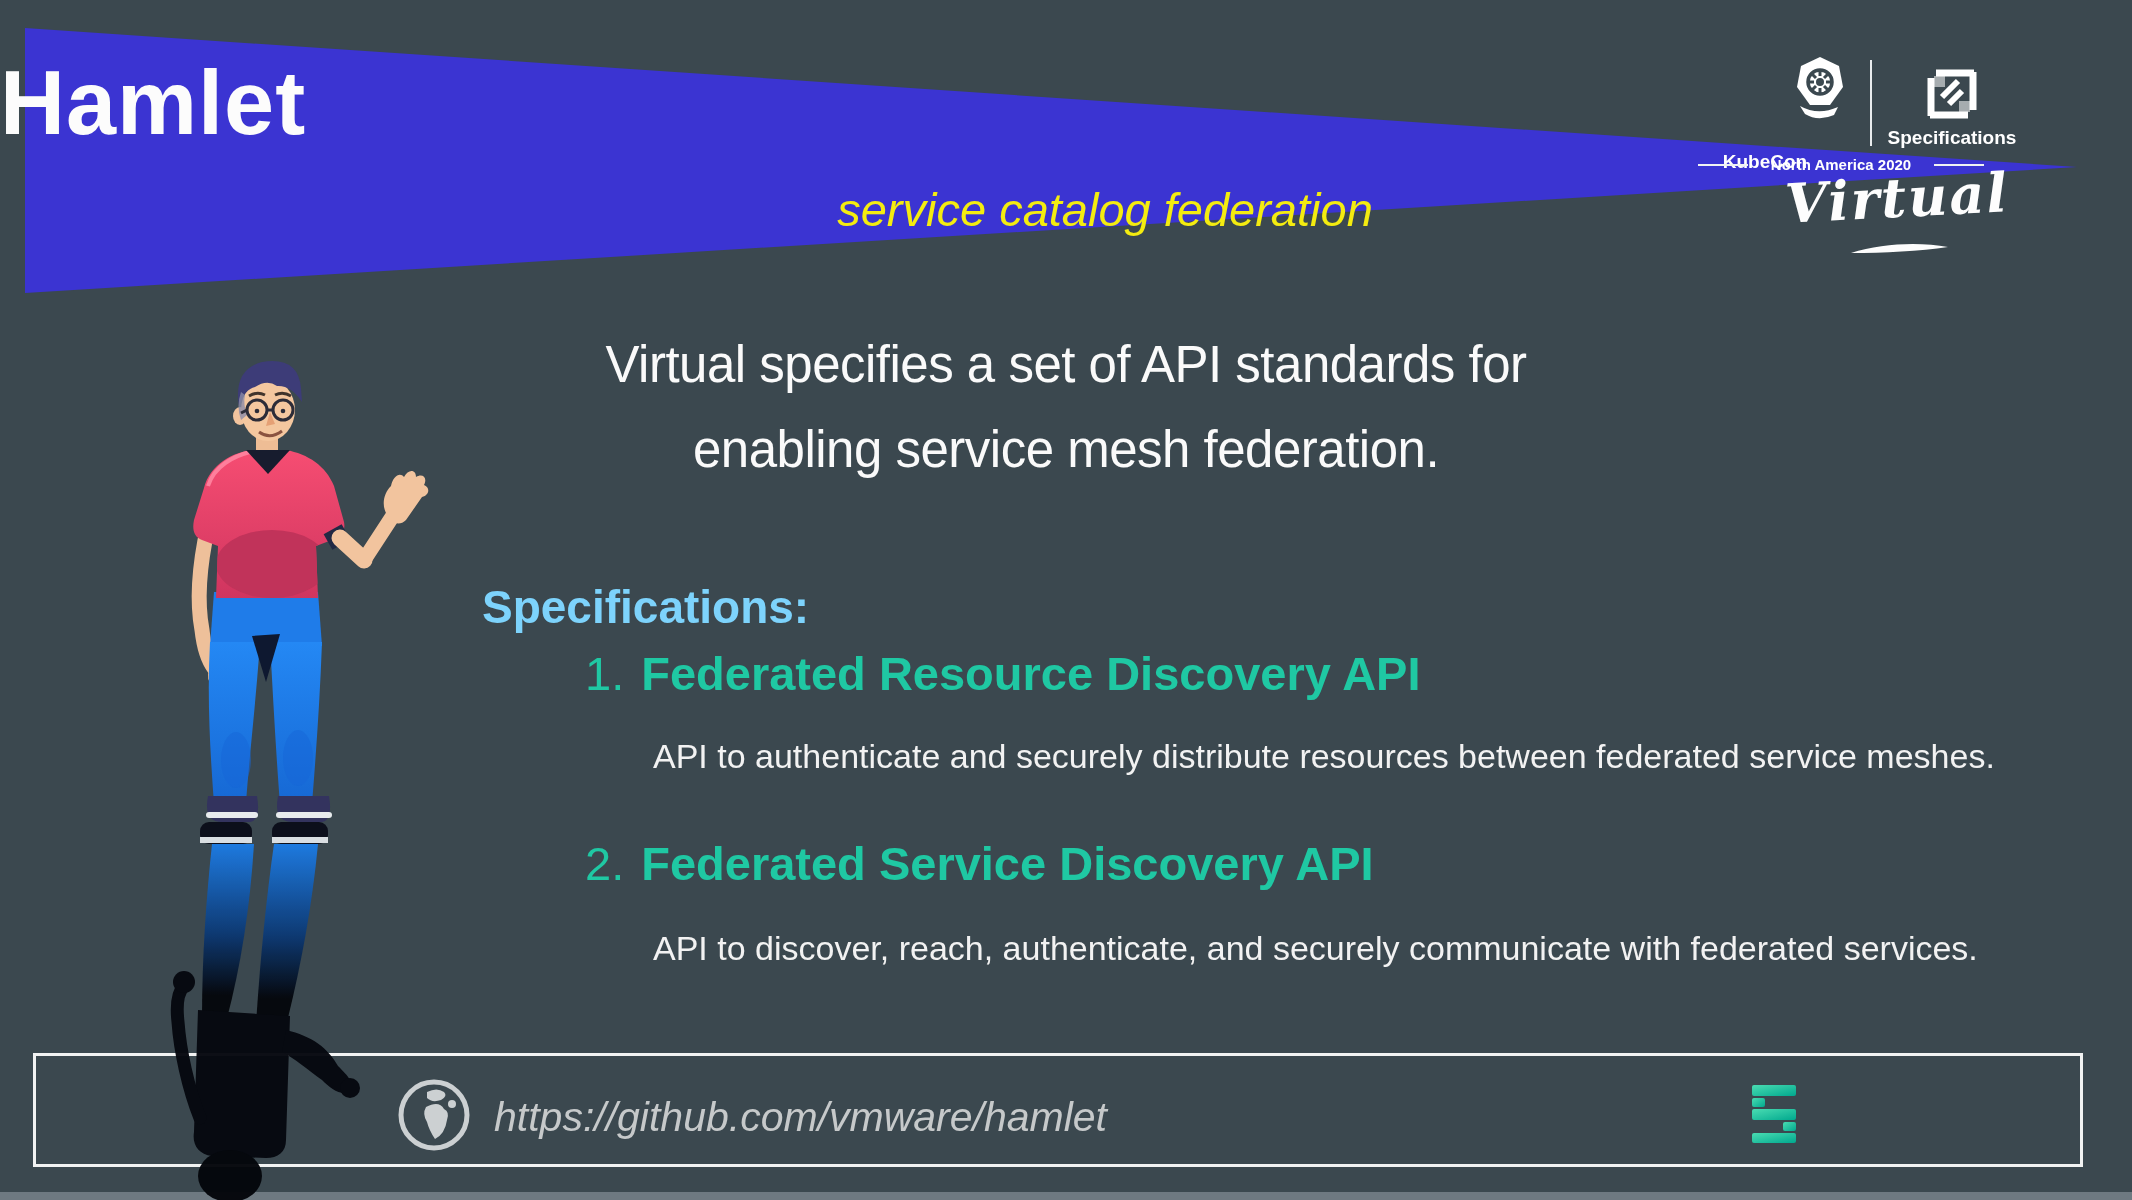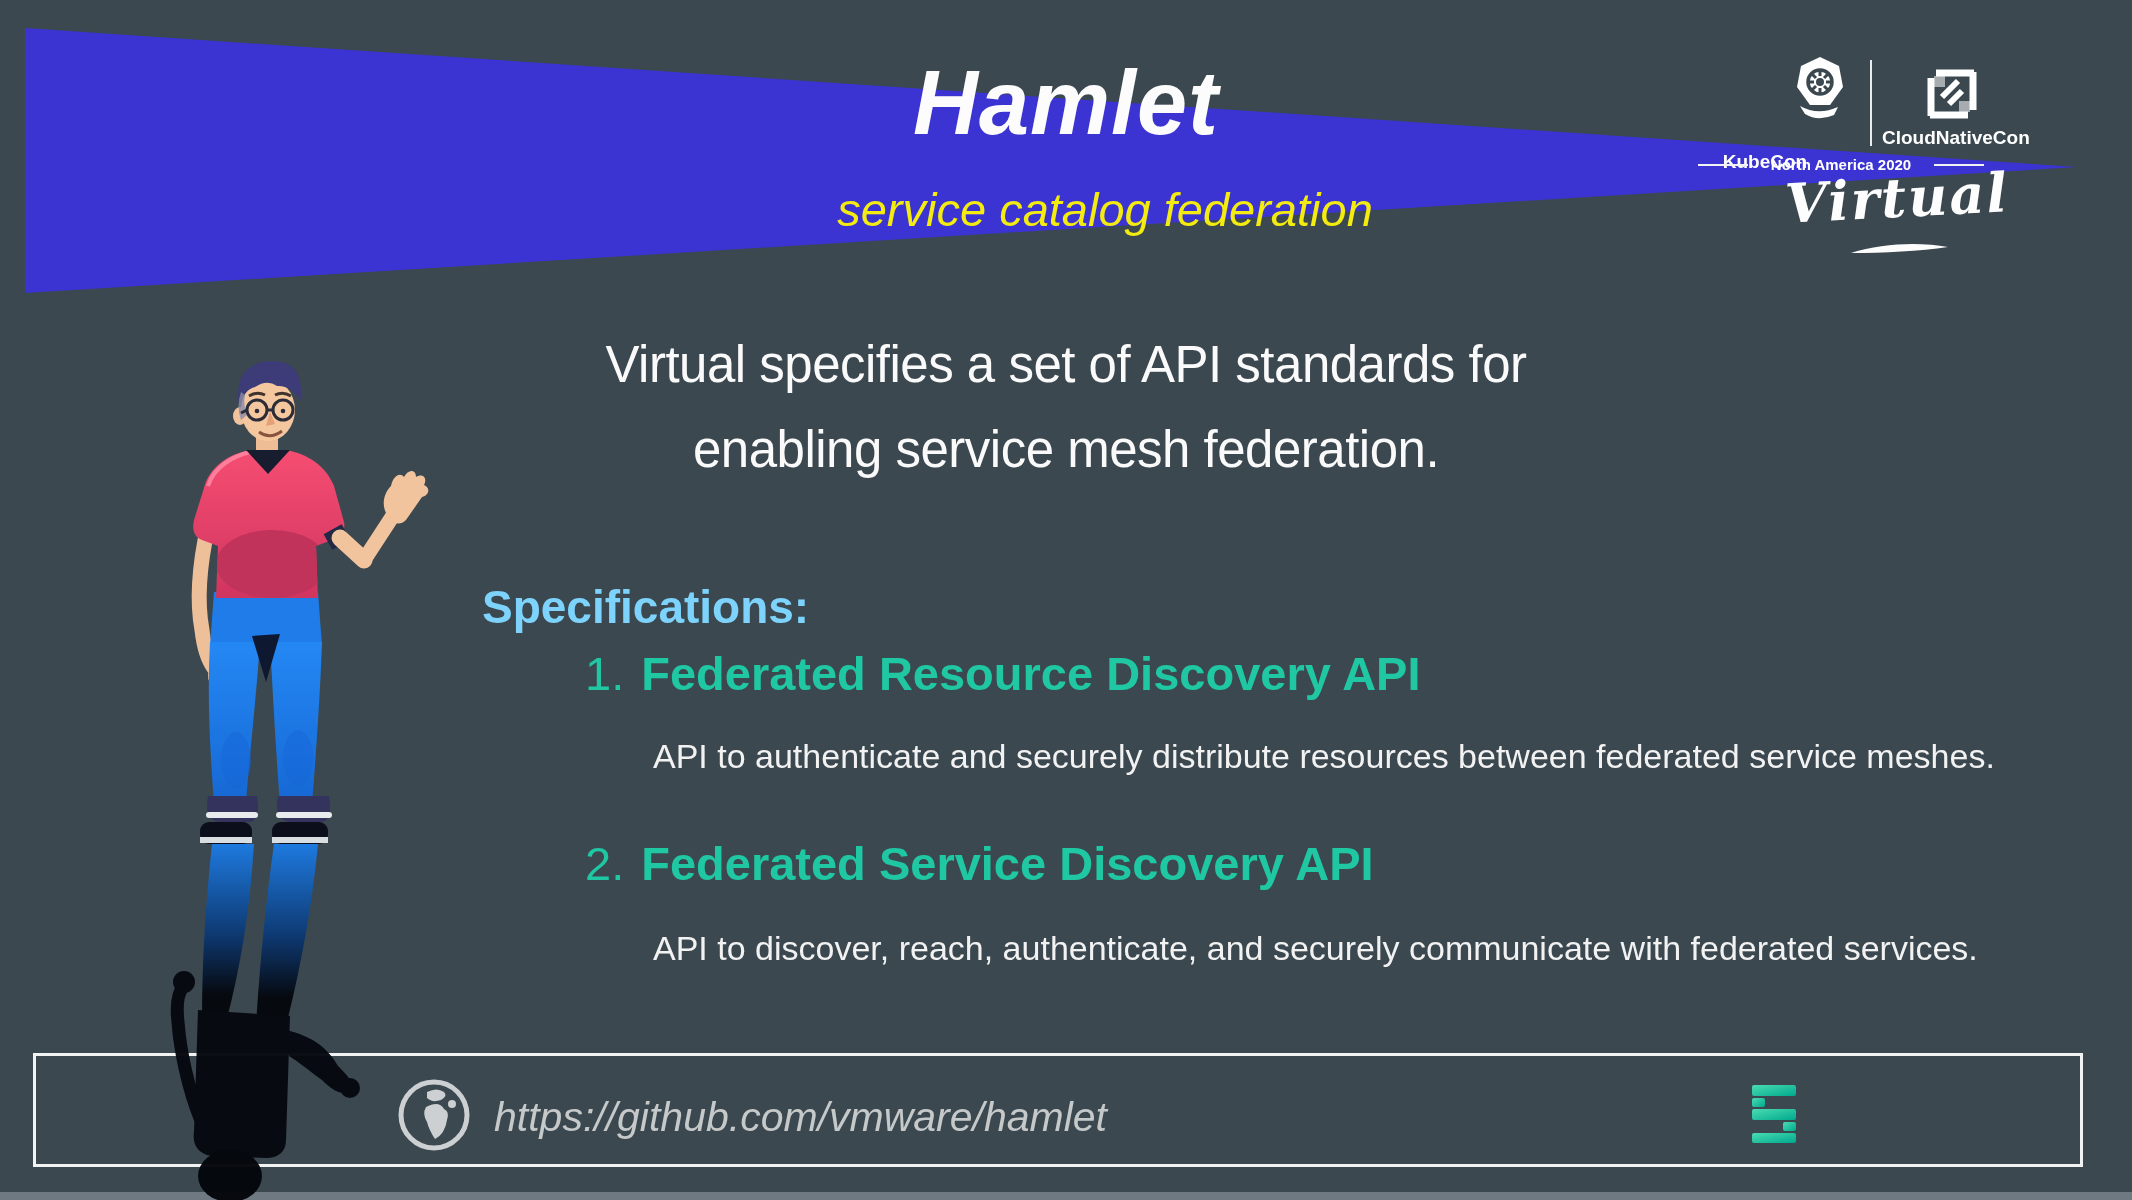--- a/index.html
+++ b/index.html
@@ -8,22 +8,22 @@
     background:#3b484f; overflow:hidden;
     font-family:"Liberation Sans", sans-serif;
   }
   .abs { position:absolute; }
 
   
   .banner-svg { position:absolute; left:0; top:0; width:2132px; height:1200px; pointer-events:none; }
 
   
   .page-title {
-    position:absolute; top:52px; left:0; width:2132px; text-align:center;
-    font-size:90px; font-weight:700; color:#fcfcfc; letter-spacing:1px;font-style:italic;
+    position:absolute; top:52px; left:0; width:2132px; text-align:left;
+    font-size:90px; font-weight:700; color:#fcfcfc; letter-spacing:1px;
   }
   .page-subtitle {
     position:absolute; top:182px; left:0; width:2132px; text-align:center;
     font-size:47px; font-style:italic; font-weight:500; color:#f4ec10;margin-left:39px;
   }
 
   
   .ev-label { position:absolute; color:#fff; font-weight:700; font-size:19px; text-align:center; }
   .logo-divider { position:absolute; left:1870px; top:60px; width:2px; height:86px; background:#e9ecee; }
   .na-row { position:absolute; left:1716px; top:156px; width:250px; display:flex; align-items:center; justify-content:center; gap:23px; }
@@ -113,21 +113,21 @@
         <line x1="42" y1="47" x2="4" y2="47"></line>
         <line x1="5" y1="48" x2="5" y2="10"></line>
       </g>
       <rect x="8" y="8" width="11" height="11" fill="#ffffff" opacity="0.55"></rect>
       <rect x="33" y="33" width="11" height="11" fill="#ffffff" opacity="0.55"></rect>
       <g stroke="#ffffff" stroke-width="6">
         <line x1="32" y1="13" x2="16" y2="29"></line>
         <line x1="36" y1="23" x2="23" y2="36"></line>
       </g>
     </svg>
-    <div class="ev-label" style="left:1882px; top:127px; width:140px;">CloudNativeCon</div>
+    <div class="ev-label" style="left:1882px; top:127px; width:140px;">Specifications</div>
 
     <div class="na-row">
       <div class="na-rule"></div>
       <div class="na-text">North America 2020</div>
       <div class="na-rule"></div>
     </div>
 
     <div class="virtual-text">Virtual</div>
     <svg class="abs" style="left:1848px; top:240px;" width="104" height="18" viewBox="0 0 104 18">
       <path d="M3,13 C34,3 72,2 100,7 C72,11 36,13 3,13 Z" fill="#fdfdfd"></path>

